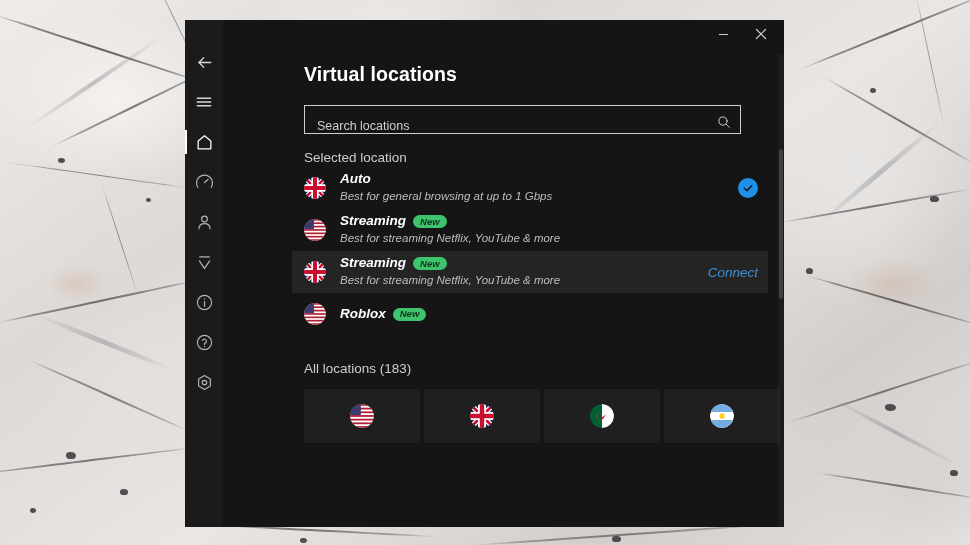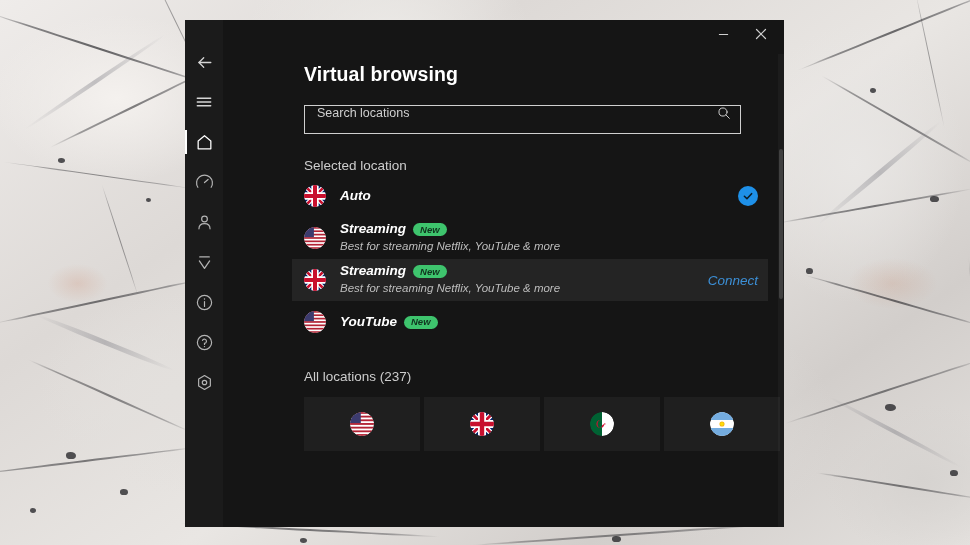--- a/index.html
+++ b/index.html
@@ -136,38 +136,38 @@
     letter-spacing: .1px;
   }
 
   
   #search-box {
     margin-top: 19px;
     height: 29px;
     border: 1px solid #cfcfcf;
     background: #151515;
     display: flex;
-    align-items: flex-start;
+    align-items: flex-end;
     padding: 0 9px 0 12px;
   }
   #search-input {
     flex: 1;
     background: transparent;
     border: none;
     outline: none;
     color: #d8d8d8;
     font-family: "Liberation Sans", sans-serif;
     font-size: 12.5px;
   }
   #search-input::placeholder { color: #cfcfcf; opacity: 1; }
 
   .section-label {
     color: #cdcdcd;
     font-size: 13.5px;
-    margin-top: 24px;
+    margin-top: 16px;
     margin-bottom: 2px;
   }
 
   
   .loc-row {
     display: flex;
     align-items: center;
     height: 42px;
     padding-left: 12px;
     padding-right: 10px;
@@ -416,21 +416,21 @@
             <svg width="12" height="12" viewBox="0 0 12 12" stroke="#cfcfcf" stroke-width="1.2" stroke-linecap="round">
               <line x1="1.5" y1="1.5" x2="10.5" y2="10.5"></line>
                 <line x1="10.5" y1="1.5" x2="1.5" y2="10.5"></line>
             </svg>
           </span>
         </div>
       </div>
 
       <div id="content">
 
-        <div id="page-title">Virtual browsing</div>
+        <div id="page-title">Virtual locations</div>
 
         <div id="search-box">
           <input id="search-input" type="text" placeholder="Search locations" style="">
           <span>
             <svg width="14" height="14" viewBox="0 0 20 20" fill="none" stroke="#d0d0d0" stroke-width="1.4" stroke-linecap="round">
               <circle cx="8.6" cy="8.6" r="5.8"></circle>
                 <line x1="12.9" y1="12.9" x2="17.6" y2="17.6"></line>
             </svg>
           </span>
         </div>
@@ -451,20 +451,21 @@
                 <path d="M0,0 L60,60 M60,0 L0,60" stroke="#C8102E" stroke-width="7"></path>
                 <path d="M30,0 V60 M0,30 H60" stroke="#fff" stroke-width="20"></path>
                 <path d="M30,0 V60 M0,30 H60" stroke="#C8102E" stroke-width="11"></path>
               </g>
             </svg>
           </span>
           <span class="loc-text">
             <span class="loc-title-line">
               <span class="loc-title">Auto</span>
             </span>
+            <span class="loc-sub" style="display:block;">Best for general browsing at up to 1 Gbps</span>
           </span>
           <span class="check-badge">
             <svg width="12" height="12" viewBox="0 0 16 16" fill="none" stroke="#0b1c27" stroke-width="2.1" stroke-linecap="round" stroke-linejoin="round">
               <polyline points="3.2,8.4 6.6,11.6 12.8,4.9"></polyline>
             </svg>
           </span>
         </div>
 
 
         <div class="loc-row">
@@ -544,27 +545,27 @@
                   <rect y="36.8" width="60" height="4.6"></rect>
                     <rect y="46" width="60" height="4.6"></rect>
                   <rect y="55.2" width="60" height="4.6"></rect>
                 </g>
                 <rect width="27" height="27.6" fill="#3C3B6E"></rect>
               </g>
             </svg>
           </span>
           <span class="loc-text">
             <span class="loc-title-line">
-              <span class="loc-title">YouTube</span>
+              <span class="loc-title">Roblox</span>
               <span class="badge-new">New</span>
             </span>
           </span>
         </div>
 
-        <div class="section-label" style="margin-top:26px;">All locations (237)</div>
+        <div class="section-label" style="margin-top:26px;">All locations (183)</div>
 
         <div id="all-grid">
 
           <div class="grid-tile">
             <span class="flag">
               <svg viewBox="0 0 60 60">
                 <defs>
                     <clipPath id="usc3">
                       <circle cx="30" cy="30" r="30"></circle>
                     </clipPath>

